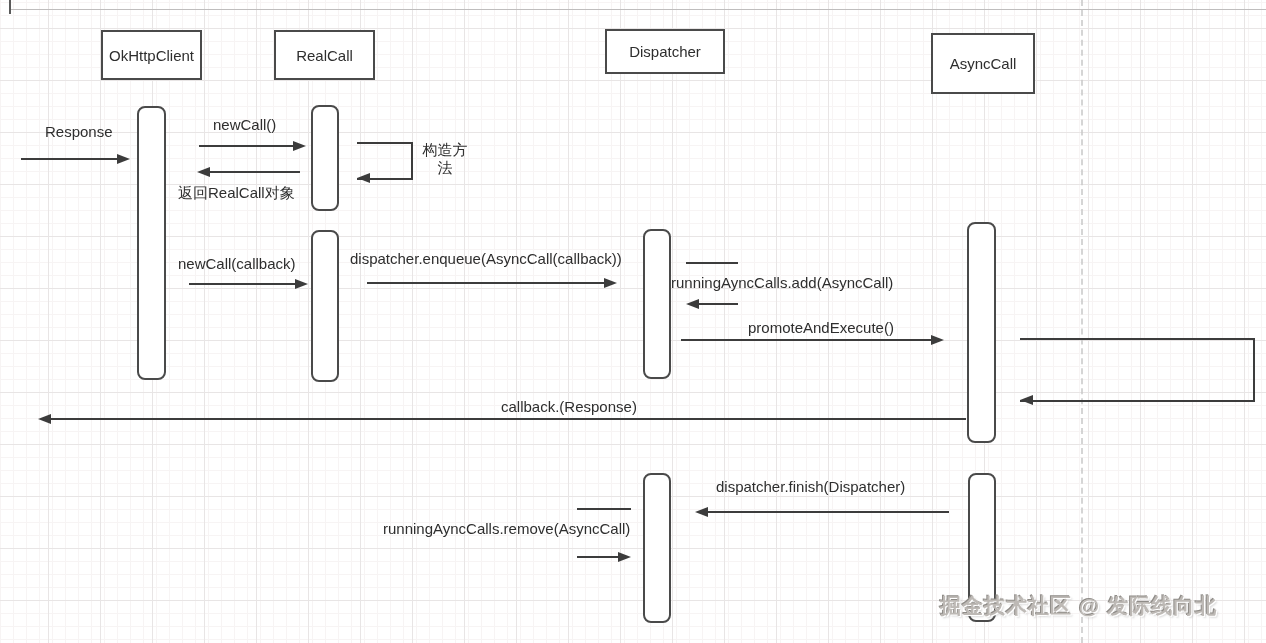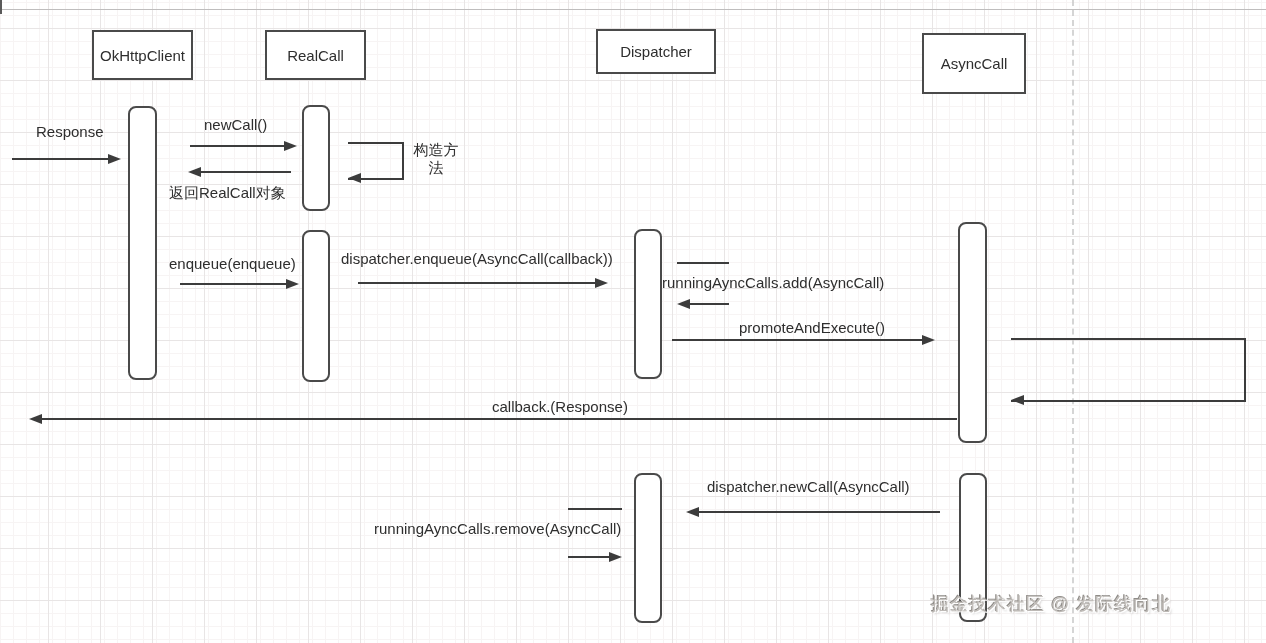--- a/index.html
+++ b/index.html
@@ -17,42 +17,42 @@
     position:relative;width:1266px;height:643px;overflow:hidden;
     background-color:#ffffff;
     background-image:
       linear-gradient(to right, var(--grid-major) 1px, transparent 1px),
       linear-gradient(to bottom, var(--grid-major) 1px, transparent 1px),
       linear-gradient(to right, var(--grid-minor) 1px, transparent 1px),
       linear-gradient(to bottom, var(--grid-minor) 1px, transparent 1px);
     background-size:52px 52px,52px 52px,13px 13px,13px 13px;
     background-position:48px 28px,48px 28px,0 2px,0 2px;
   }
-  .abs{position:absolute;}
+  .abs{position:absolute;margin-left:9px;}
   .top-rule{left:0;top:9px;width:1266px;border-top:1px solid #bfbdbd;}
   .corner-tick{left:0;top:0;width:2px;height:14px;background:#5a5a5a;}
   .page-divider{left:1072px;top:0;height:643px;border-left:2px dashed var(--page-line);opacity:.75;}
   .actor{
     background:#fff;border:2px solid var(--box-border);box-sizing:border-box;
     display:flex;align-items:center;justify-content:center;
     font-size:15px;color:var(--text);
   }
   .bar{
     background:#fff;border:2px solid var(--box-border);box-sizing:border-box;
     border-radius:8px;
   }
   .hline{border-top:2px solid var(--line);height:0;}
   .ah{width:0;height:0;border-top:5px solid transparent;border-bottom:5px solid transparent;}
   .ah.r{border-left:13px solid var(--line);}
   .ah.l{border-right:13px solid var(--line);}
   .loop{border:2px solid var(--line);border-left:none;box-sizing:border-box;background:transparent;}
   .msg-label{font-size:15px;color:var(--text);white-space:nowrap;line-height:16px;}
   .msg-label.wrap{white-space:normal;text-align:center;line-height:18px;}
   .watermark{
-    font-size:18px;font-weight:normal;letter-spacing:1px;color:var(--wm);
+    font-size:21px;font-weight:bold;letter-spacing:1px;color:var(--wm);
     text-shadow:1px 1px 0 #ffffff, -1px -1px 0 #8f8c88, 2px 2px 2px rgba(150,150,150,.35);
     white-space:nowrap;
   }
 </style>
 </head>
 <body>
 
 <div class="canvas">
 
   <div class="abs top-rule"></div>
@@ -89,21 +89,21 @@
   <div class="abs ah r" style="left:284px;top:141px"></div>
 
   <div class="abs hline" style="left:200px;top:171px;width:91px"></div>
   <div class="abs ah l" style="left:188px;top:167px"></div>
   <div class="abs msg-label" style="left:169px;top:185px">返回RealCall对象</div>
 
   <div class="abs loop" style="left:348px;top:142px;width:56px;height:38px"></div>
   <div class="abs ah l" style="left:348px;top:173px"></div>
   <div class="abs msg-label wrap" style="left:410px;top:141px;width:52px">构造方法</div>
 
-  <div class="abs msg-label" style="left:169px;top:256px">enqueue(enqueue)</div>
+  <div class="abs msg-label" style="left:169px;top:256px">newCall(callback)</div>
   <div class="abs hline" style="left:180px;top:283px;width:106px"></div>
   <div class="abs ah r" style="left:286px;top:279px"></div>
 
   <div class="abs msg-label" style="left:341px;top:251px">dispatcher.enqueue(AsyncCall(callback))</div>
   <div class="abs hline" style="left:358px;top:282px;width:237px"></div>
   <div class="abs ah r" style="left:595px;top:278px"></div>
 
   <div class="abs hline" style="left:677px;top:262px;width:52px"></div>
   <div class="abs msg-label" style="left:662px;top:275px">runningAyncCalls.add(AsyncCall)</div>
   <div class="abs hline" style="left:690px;top:303px;width:39px"></div>
@@ -113,21 +113,21 @@
   <div class="abs hline" style="left:672px;top:339px;width:250px"></div>
   <div class="abs ah r" style="left:922px;top:335px"></div>
 
   <div class="abs loop" style="left:1011px;top:338px;width:235px;height:64px"></div>
   <div class="abs ah l" style="left:1011px;top:395px"></div>
 
   <div class="abs msg-label" style="left:492px;top:399px">callback.(Response)</div>
   <div class="abs hline" style="left:42px;top:418px;width:915px"></div>
   <div class="abs ah l" style="left:29px;top:414px"></div>
 
-  <div class="abs msg-label" style="left:707px;top:479px">dispatcher.newCall(AsyncCall)</div>
+  <div class="abs msg-label" style="left:707px;top:479px">dispatcher.finish(Dispatcher)</div>
   <div class="abs hline" style="left:699px;top:511px;width:241px"></div>
   <div class="abs ah l" style="left:686px;top:507px"></div>
 
   <div class="abs hline" style="left:568px;top:508px;width:54px"></div>
   <div class="abs msg-label" style="left:374px;top:521px">runningAyncCalls.remove(AsyncCall)</div>
   <div class="abs hline" style="left:568px;top:556px;width:41px"></div>
   <div class="abs ah r" style="left:609px;top:552px"></div>
 
   <div class="abs watermark" style="left:931px;top:592px">掘金技术社区 @ 发际线向北</div>
 

